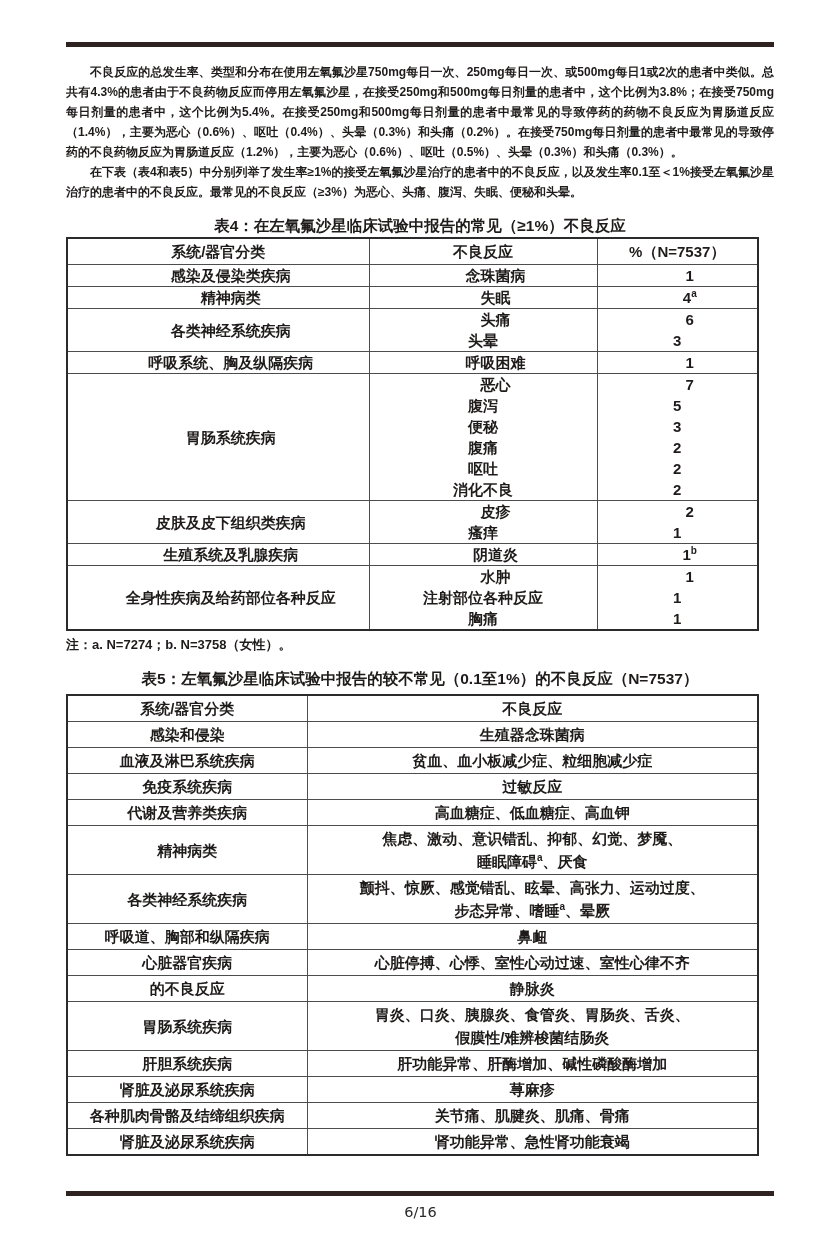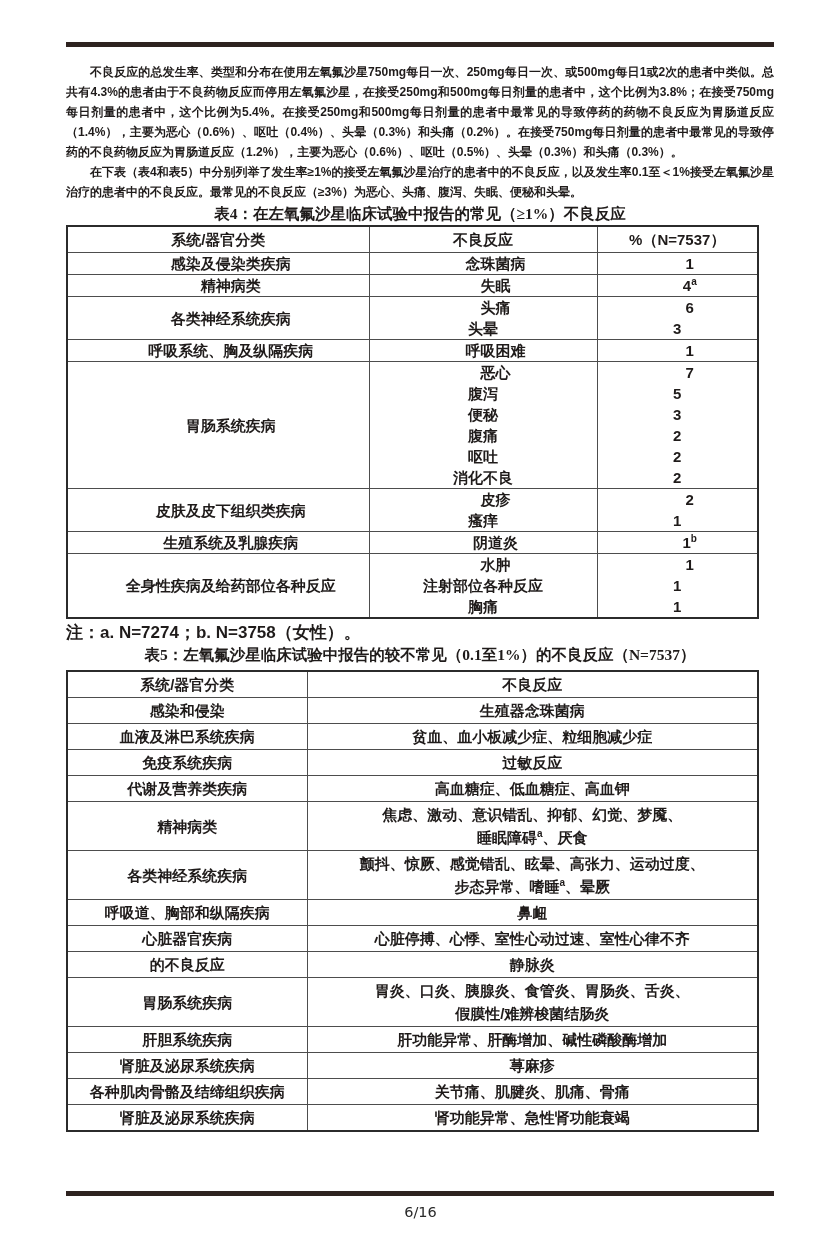--- a/index.html
+++ b/index.html
@@ -26,22 +26,21 @@
     margin: 0;
     font-size: 12px;
     line-height: 20px;
     text-align: justify;
     text-indent: 2em;
   }
   .tbl-title {
     text-align: center;
     font-size: 15.5px;
     line-height: 21px;
-    margin-top: 1px;
-    font-family: Liberation Serif, serif;
+    margin-top: 13px;
   }
   table {
     border-collapse: collapse;
     table-layout: fixed;
     width: 691px;
     border: 2px solid #2b2b2b;
   }
   #table4 { margin-top: 1px; }
   #table5 { margin-top: 5px; }
   td {
@@ -54,21 +53,21 @@
   }
   #table4 td { line-height: 21px; }
   #table4 thead td { line-height: 25px; }
   #table4 .c-rx, #table4 .c-pct { border-left: 1px solid #4d4d4d; }
   #table4 tbody tr.group-start td { border-top: 1px solid #4d4d4d; padding-left: 25px; }
   #table5 td { line-height: 23px; padding: 1px 2px; }
   #table5 .c-rx { border-left: 1px solid #4d4d4d; }
   #table5 tbody td { border-top: 1px solid #4d4d4d; }
   sup { font-size: 10px; line-height: 0; }
   .footnote {
-    font-size: 17px;
+    font-size: 13px;
     line-height: 21px;
     margin-top: 3px;
   }
   .page-number {
     position: absolute; top: 1204px; left: 7px; width: 827px;
     text-align: center;
     font-size: 14.5px;
     color: #2a2a2a;
     font-family: "DejaVu Sans", sans-serif;
   }

